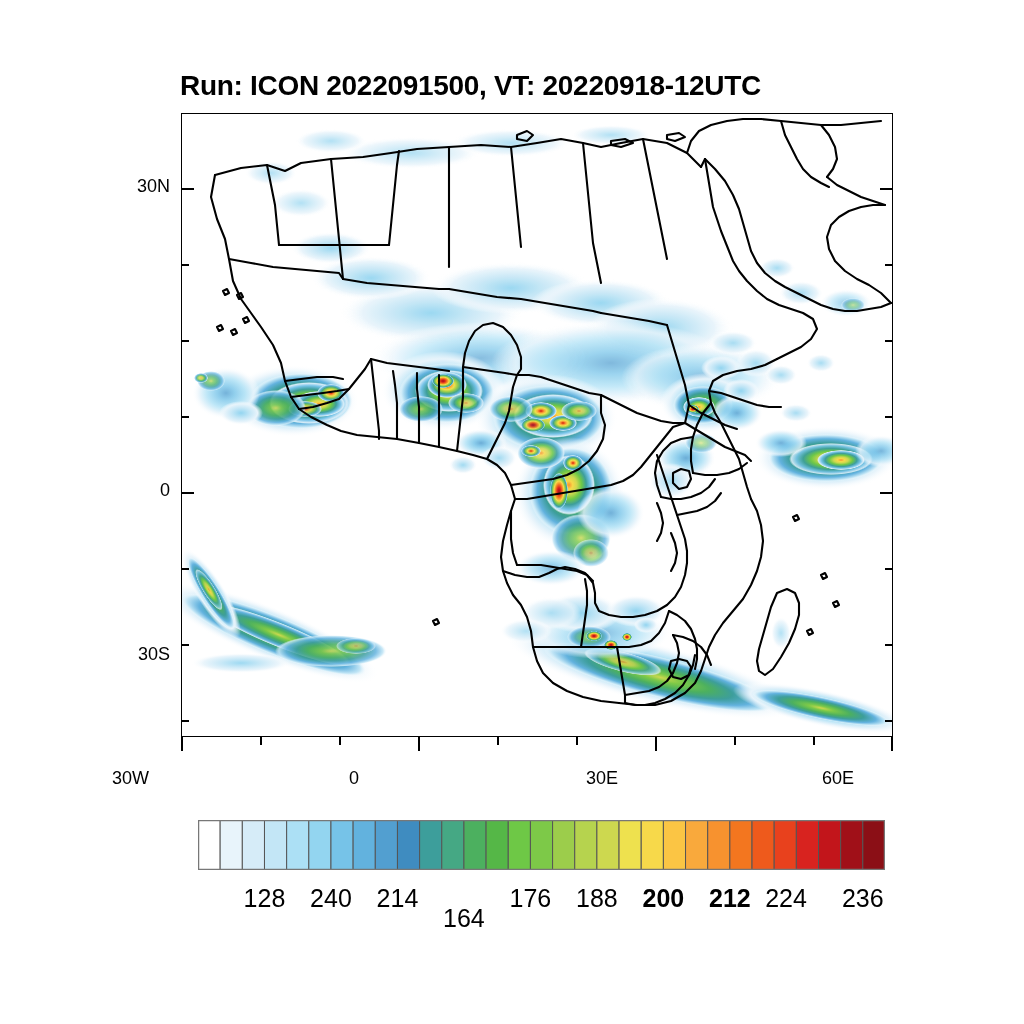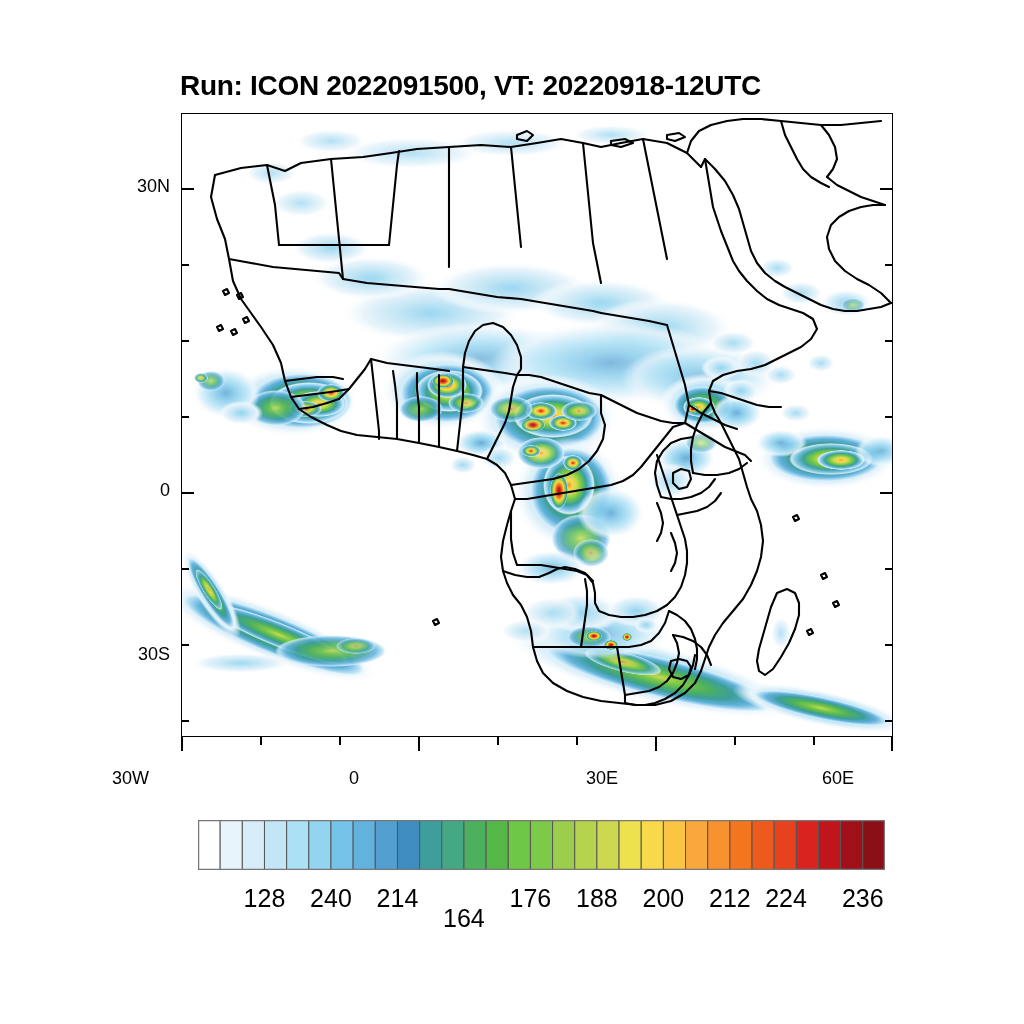--- a/index.html
+++ b/index.html
@@ -468,19 +468,19 @@
         <rect x="0.5" y="0.5" width="686" height="49" fill="none" stroke="#777" stroke-width="1.5"></rect>
       </svg>
   </div>
   <div id="cbar-labels">
       <div class="cblab" style="left: 224.484px; top: 884px; width: 80px;">128</div>
       <div class="cblab" style="left: 290.968px; top: 884px; width: 80px;">240</div>
       <div class="cblab" style="left: 357.452px; top: 884px; width: 80px;">214</div>
       <div class="cblab" style="left: 423.935px; top: 904px; width: 80px;">164</div>
       <div class="cblab" style="left: 490.419px; top: 884px; width: 80px;">176</div>
       <div class="cblab" style="left: 556.903px; top: 884px; width: 80px;">188</div>
-      <div class="cblab" style="left: 623.387px; top: 884px; width: 80px;">200</div>
-      <div class="cblab" style="left: 689.871px; top: 884px; width: 80px;">212</div>
+      <div class="cblab" style="left: 623.387px; top: 884px; width: 80px; font-weight: bold;">200</div>
+      <div class="cblab" style="left: 689.871px; top: 884px; width: 80px; font-weight: bold;">212</div>
       <div class="cblab" style="left: 746px; top: 884px; width: 80px;">224</div>
       <div class="cblab" style="left: 822.839px; top: 884px; width: 80px;">236</div>
     </div>
 
 </div>
 
 </body></html>

